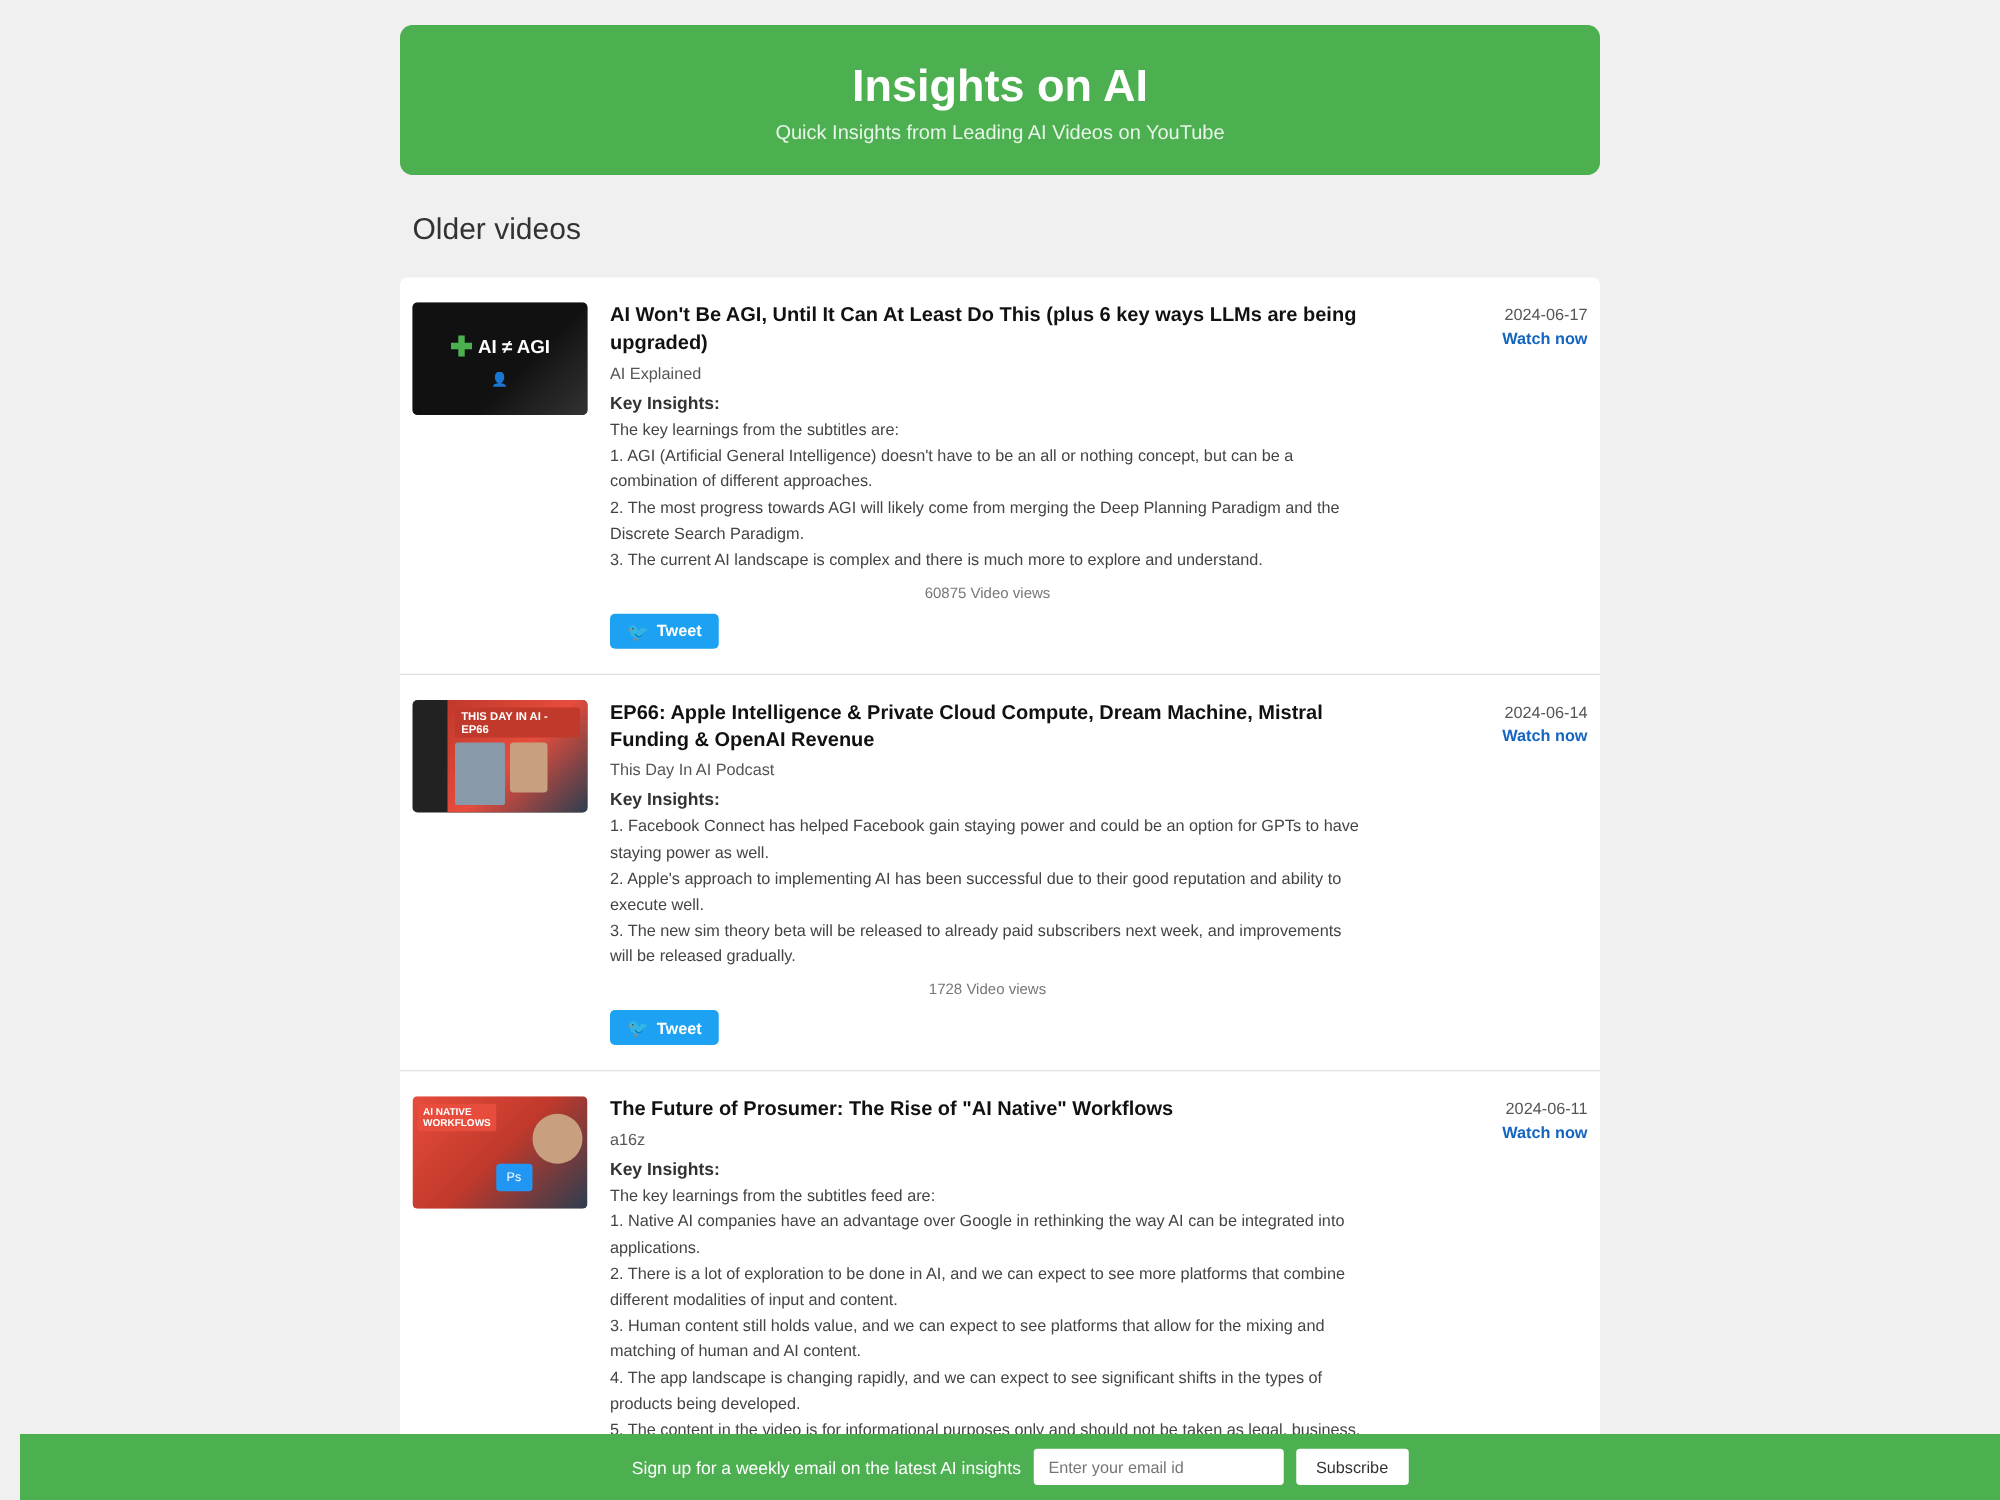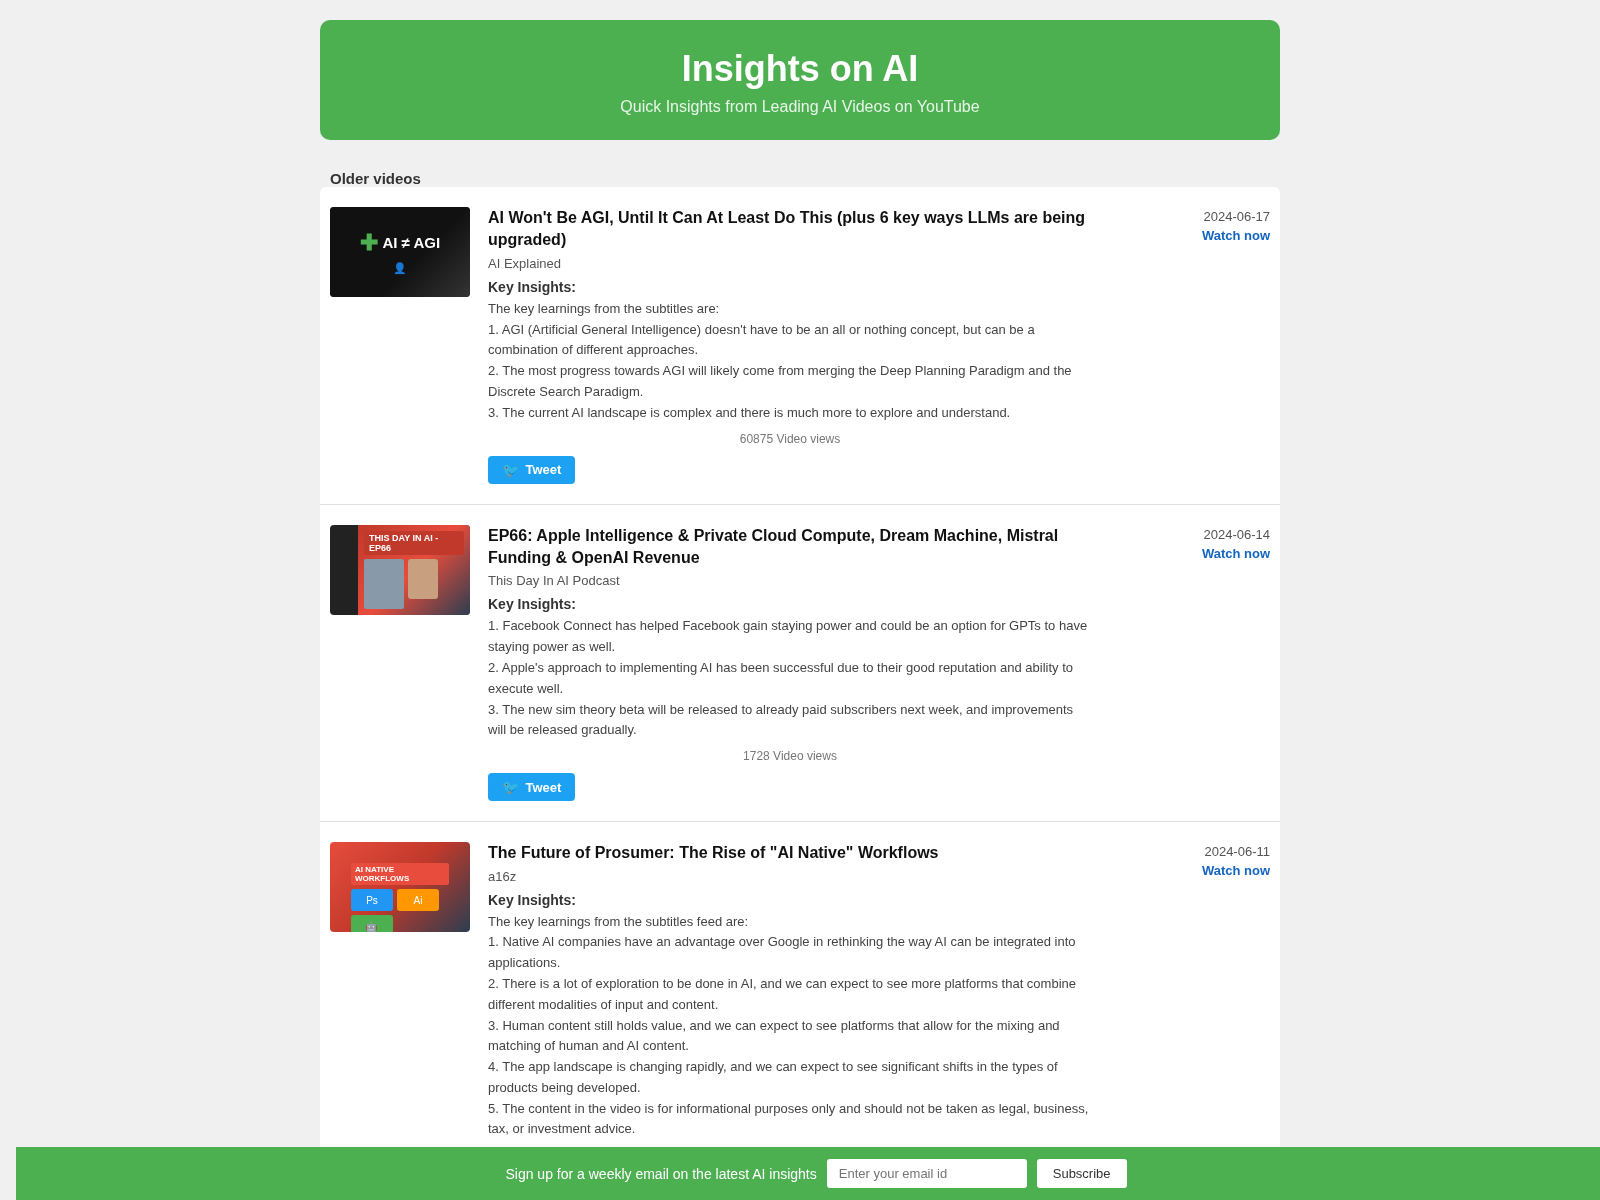--- a/index.html
+++ b/index.html
@@ -25,24 +25,24 @@
       color: #fff;
       font-size: 36px;
       font-weight: bold;
       margin-bottom: 8px;
     }
     .header-subtitle {
       color: #e8f5e9;
       font-size: 16px;
     }
     .section-title {
-      font-size: 15px;
-      font-weight: bold;
+      font-size: 24px;
+      font-weight: normal;
       color: #333;
-      margin-bottom: 0;
+      margin-bottom: 24px;
       padding-left: 10px;
     }
     .video-list {
       background: #fff;
       border-radius: 6px;
     }
     .video-item {
       display: flex;
       align-items: flex-start;
       padding: 20px 10px;
@@ -115,49 +115,50 @@
     }
     .thumb-2-face {
       width: 30px;
       height: 40px;
       background: #b0a090;
       border-radius: 3px;
     }
     .thumb-3 {
       background: linear-gradient(135deg, #e74c3c 0%, #c0392b 50%, #2c3e50 100%);
       display: flex;
-      flex-direction: column;
+      flex-direction: row;
       align-items: flex-start;
-      justify-content: space-between;
+      justify-content: center;
       height: 100%;
-      padding: 21px;
+      padding: 6px;
     }
     .thumb-3-label {
       background: #e74c3c;
       color: #fff;
       font-size: 8px;
       font-weight: bold;
       padding: 2px 4px;
       border-radius: 2px;
       margin-bottom: 4px;
     }
     .thumb-3-icons {
       display: flex;
       gap: 4px;
       flex-wrap: wrap;
     }
     .thumb-3-icon {
-      width: 42px;
+      width: 29px;
       height: 22px;
       border-radius: 3px;
       background: #fff;
       display: flex;
       align-items: center;
       justify-content: center;
       font-size: 10px;
+      margin-top: 48px;
     }
     .video-content {
       flex: 1;
     }
     .video-title {
       font-size: 16px;
       font-weight: bold;
       color: #111;
       margin-bottom: 4px;
       line-height: 1.4;

